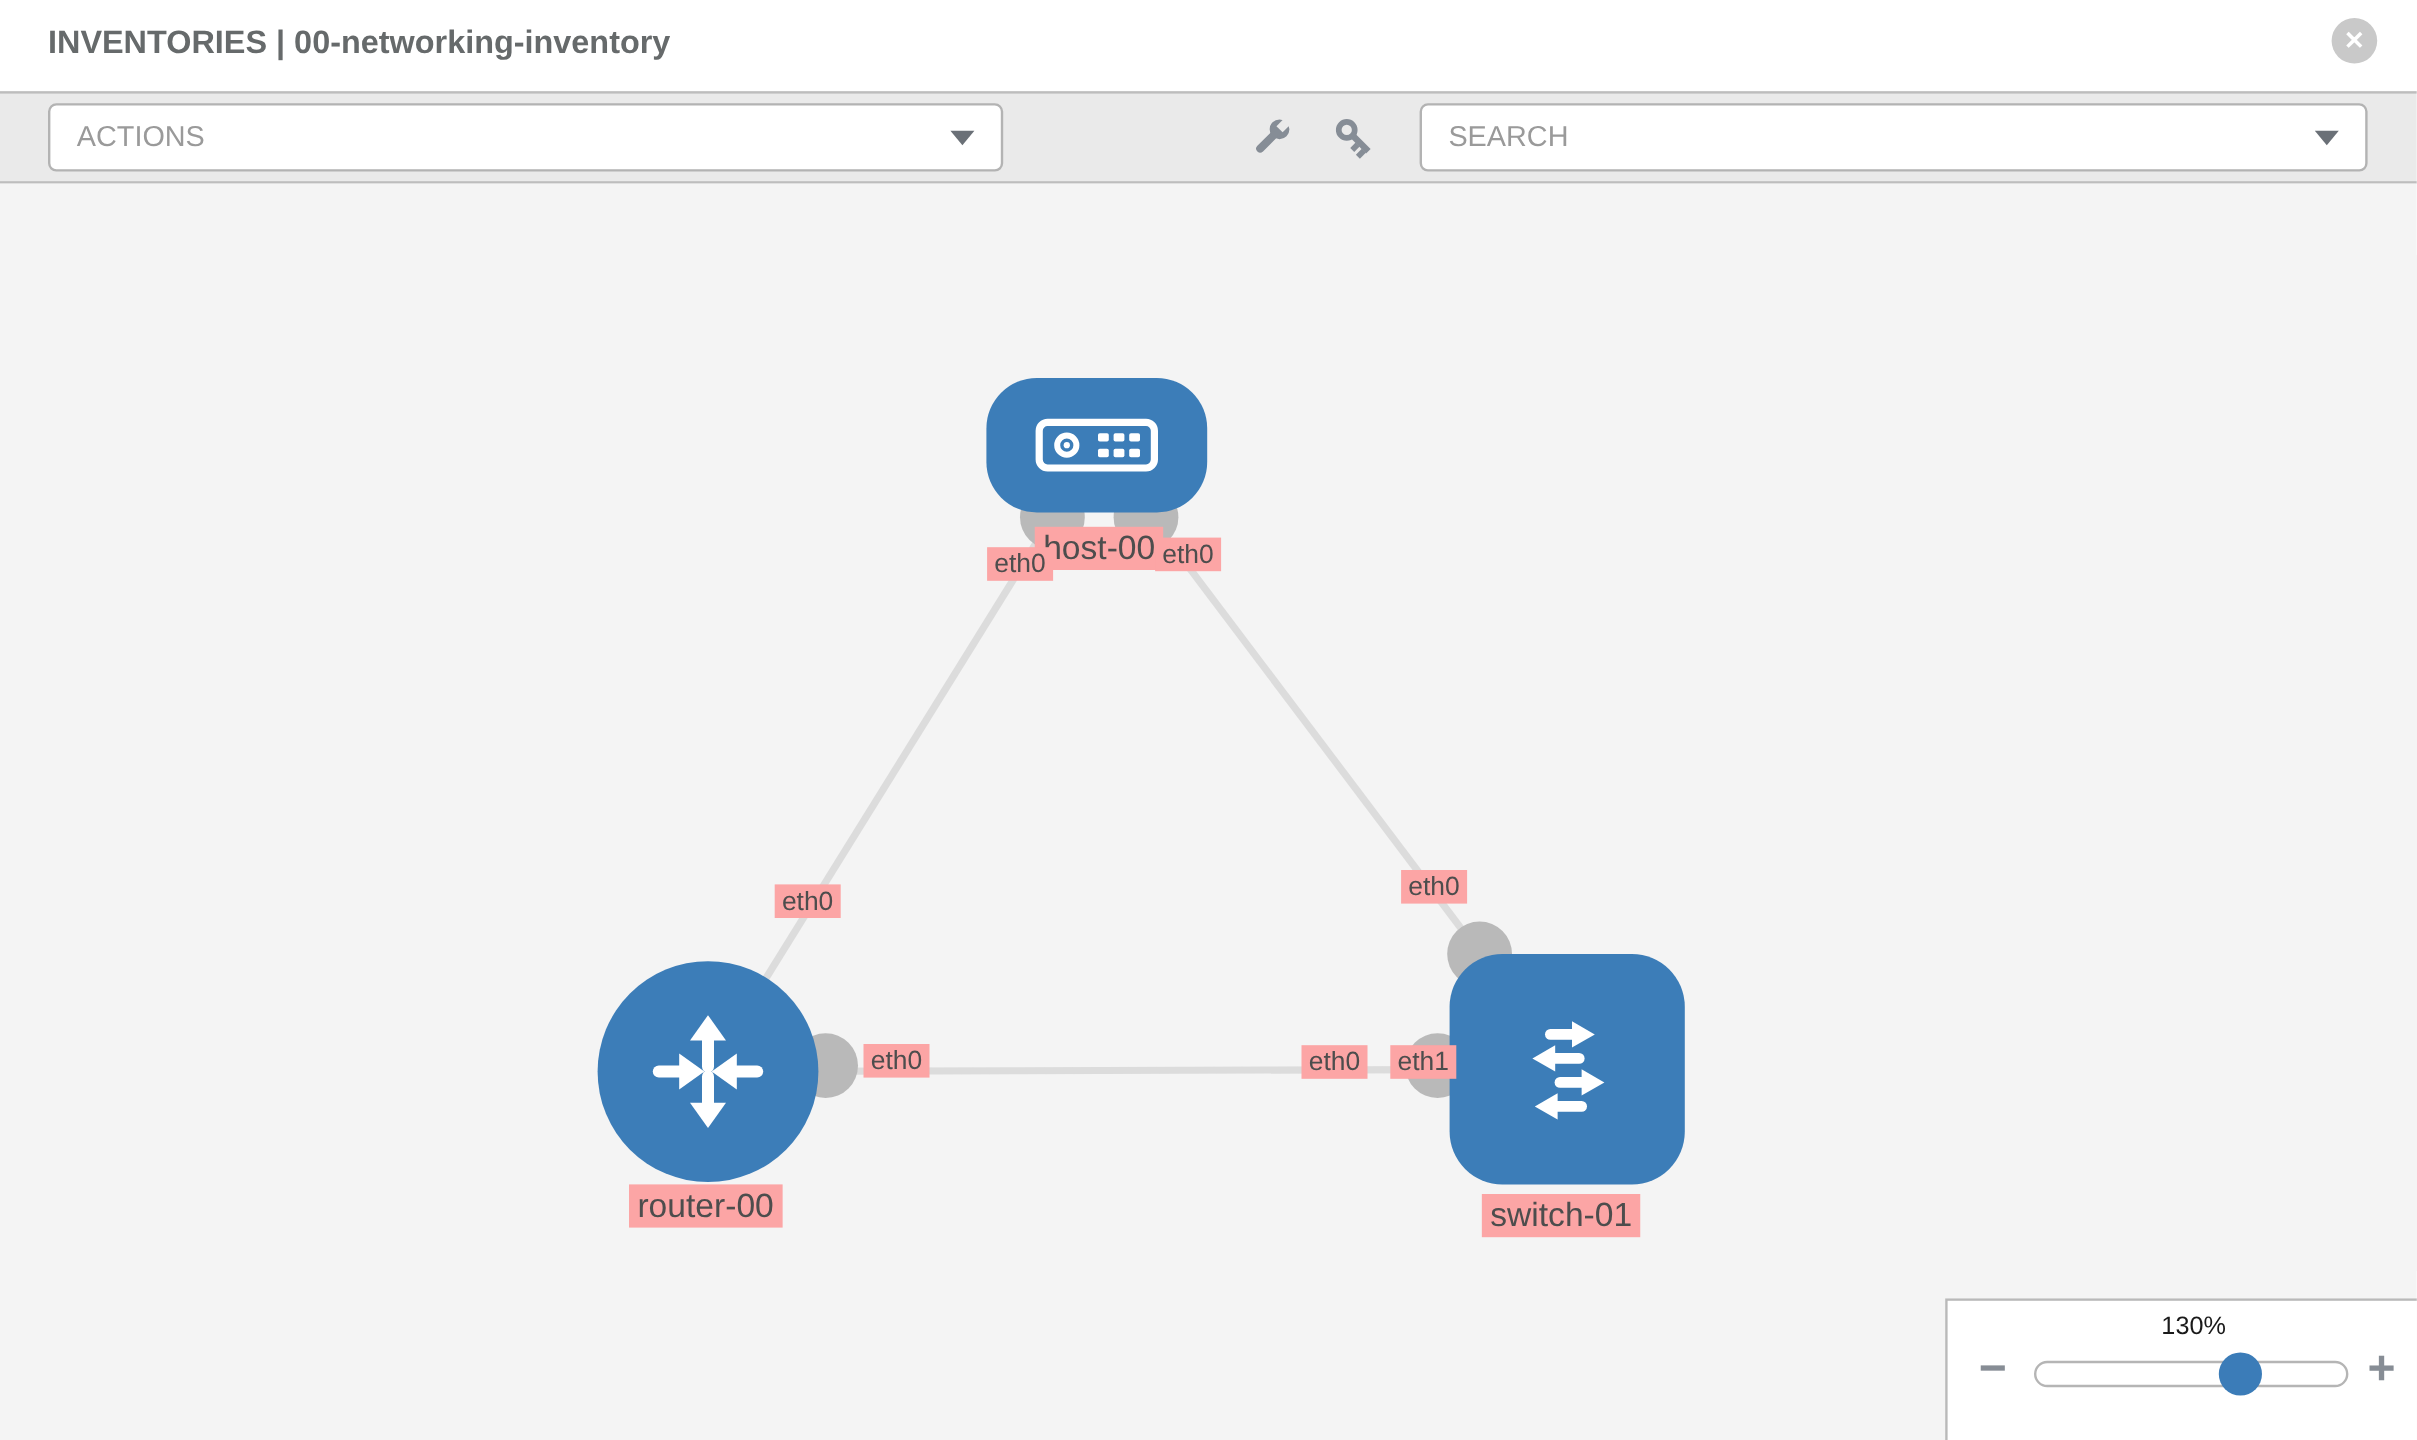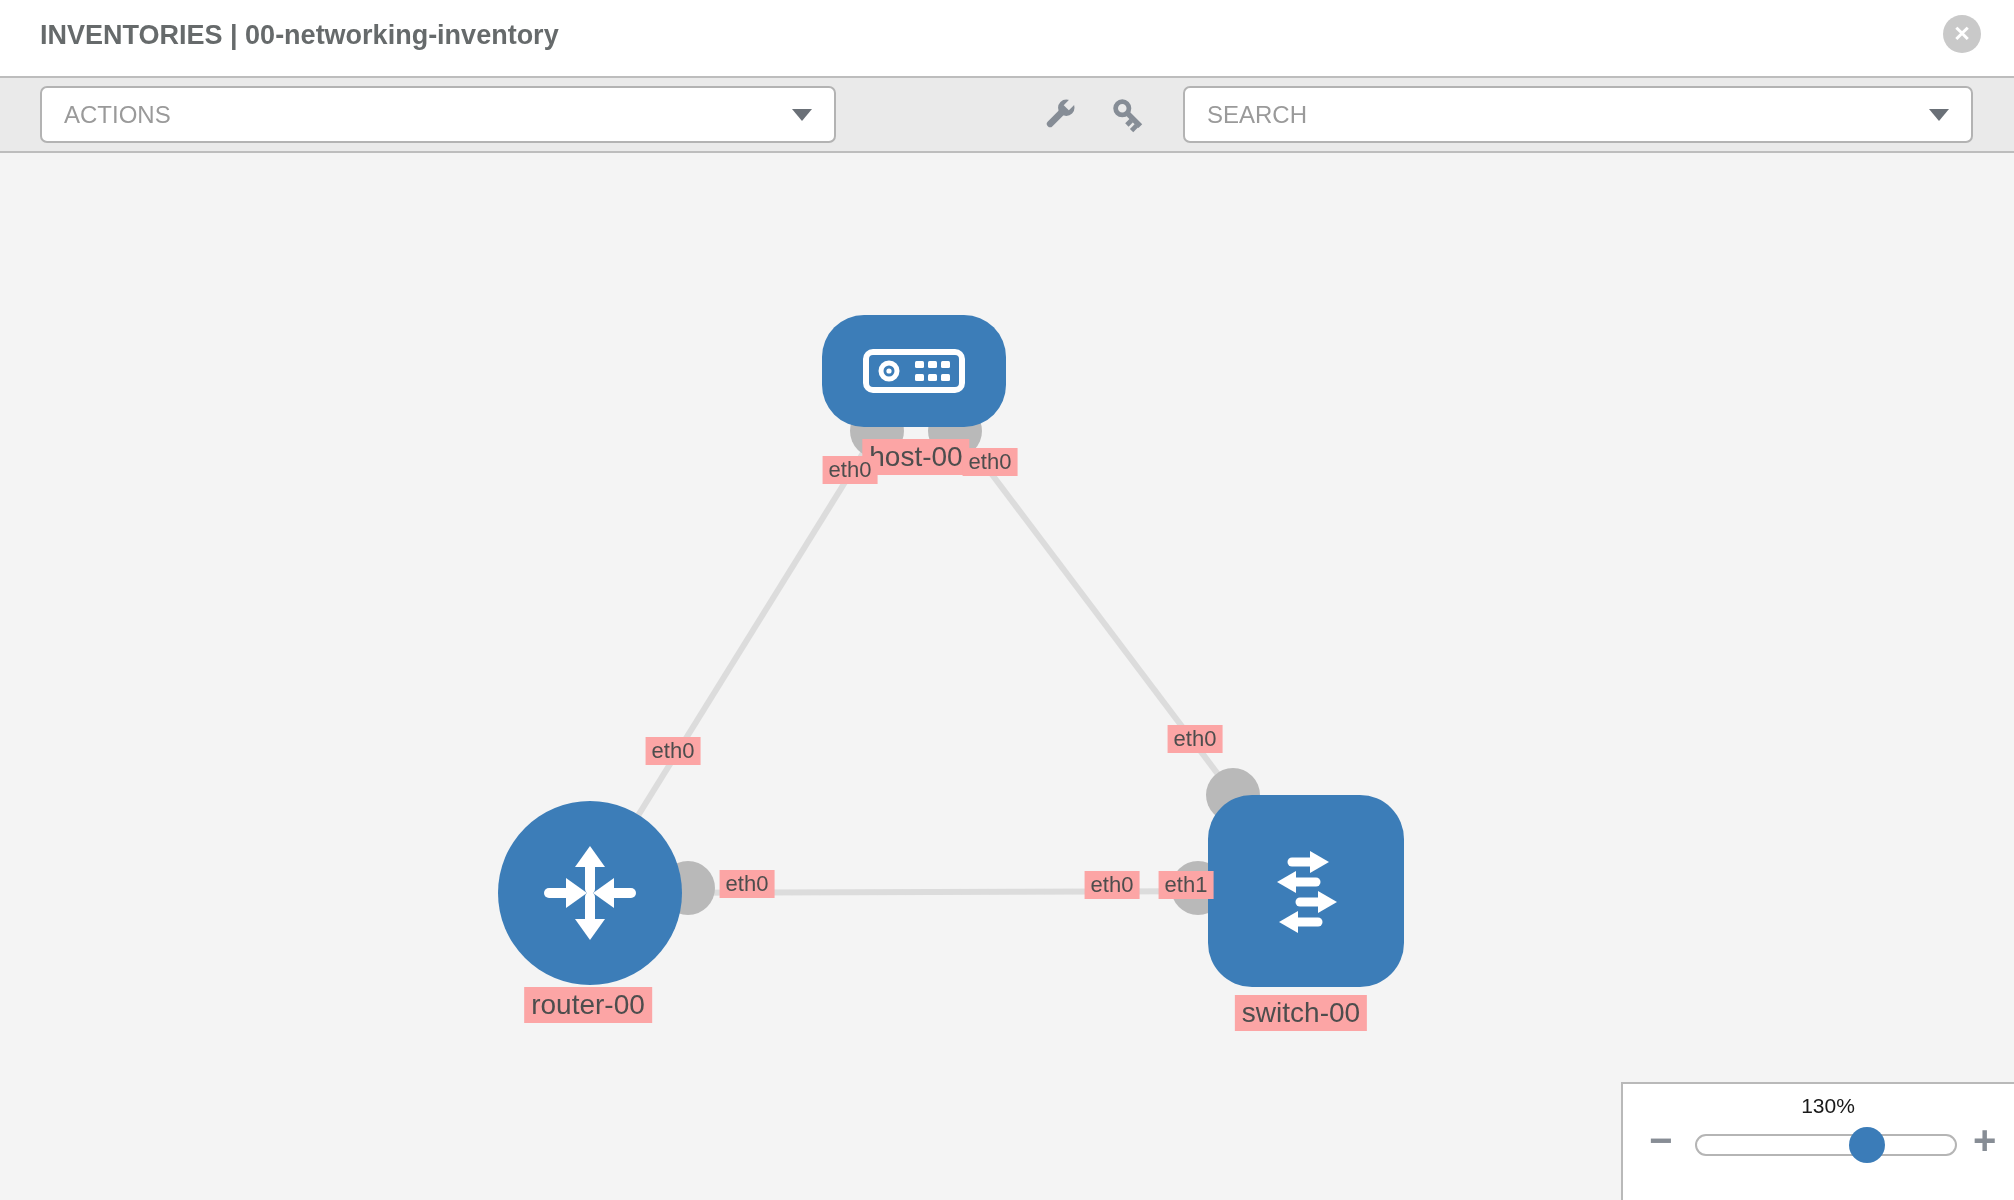--- a/index.html
+++ b/index.html
@@ -147,21 +147,21 @@
           <line x1="50" y1="67" x2="70" y2="67"></line>
           <polygon points="87,67 68,56 68,78" stroke="none"></polygon>
           <line x1="68" y1="87" x2="46" y2="87"></line>
           <polygon points="29,87 48,76 48,98" stroke="none"></polygon>
         </g>
       </svg>
     </div>
 
     <div class="graph-label node-label" style="left:916px; top:304px;">host-00</div>
     <div class="graph-label node-label" style="left:588px; top:852px;">router-00</div>
-    <div class="graph-label node-label" style="left:1301px; top:860px;">switch-00</div>
+    <div class="graph-label node-label" style="left:1301px; top:860px;">switch-01</div>
 
     <div class="graph-label if-label" style="left:850px; top:317px;">eth0</div>
     <div class="graph-label if-label" style="left:990px; top:309px;">eth0</div>
     <div class="graph-label if-label" style="left:673px; top:598px;">eth0</div>
     <div class="graph-label if-label" style="left:747px; top:731px;">eth0</div>
     <div class="graph-label if-label" style="left:1195px; top:586px;">eth0</div>
     <div class="graph-label if-label" style="left:1112px; top:732px;">eth0</div>
     <div class="graph-label if-label" style="left:1142px; top:732px;margin-left:44px;">eth1</div>
   </div>
 

